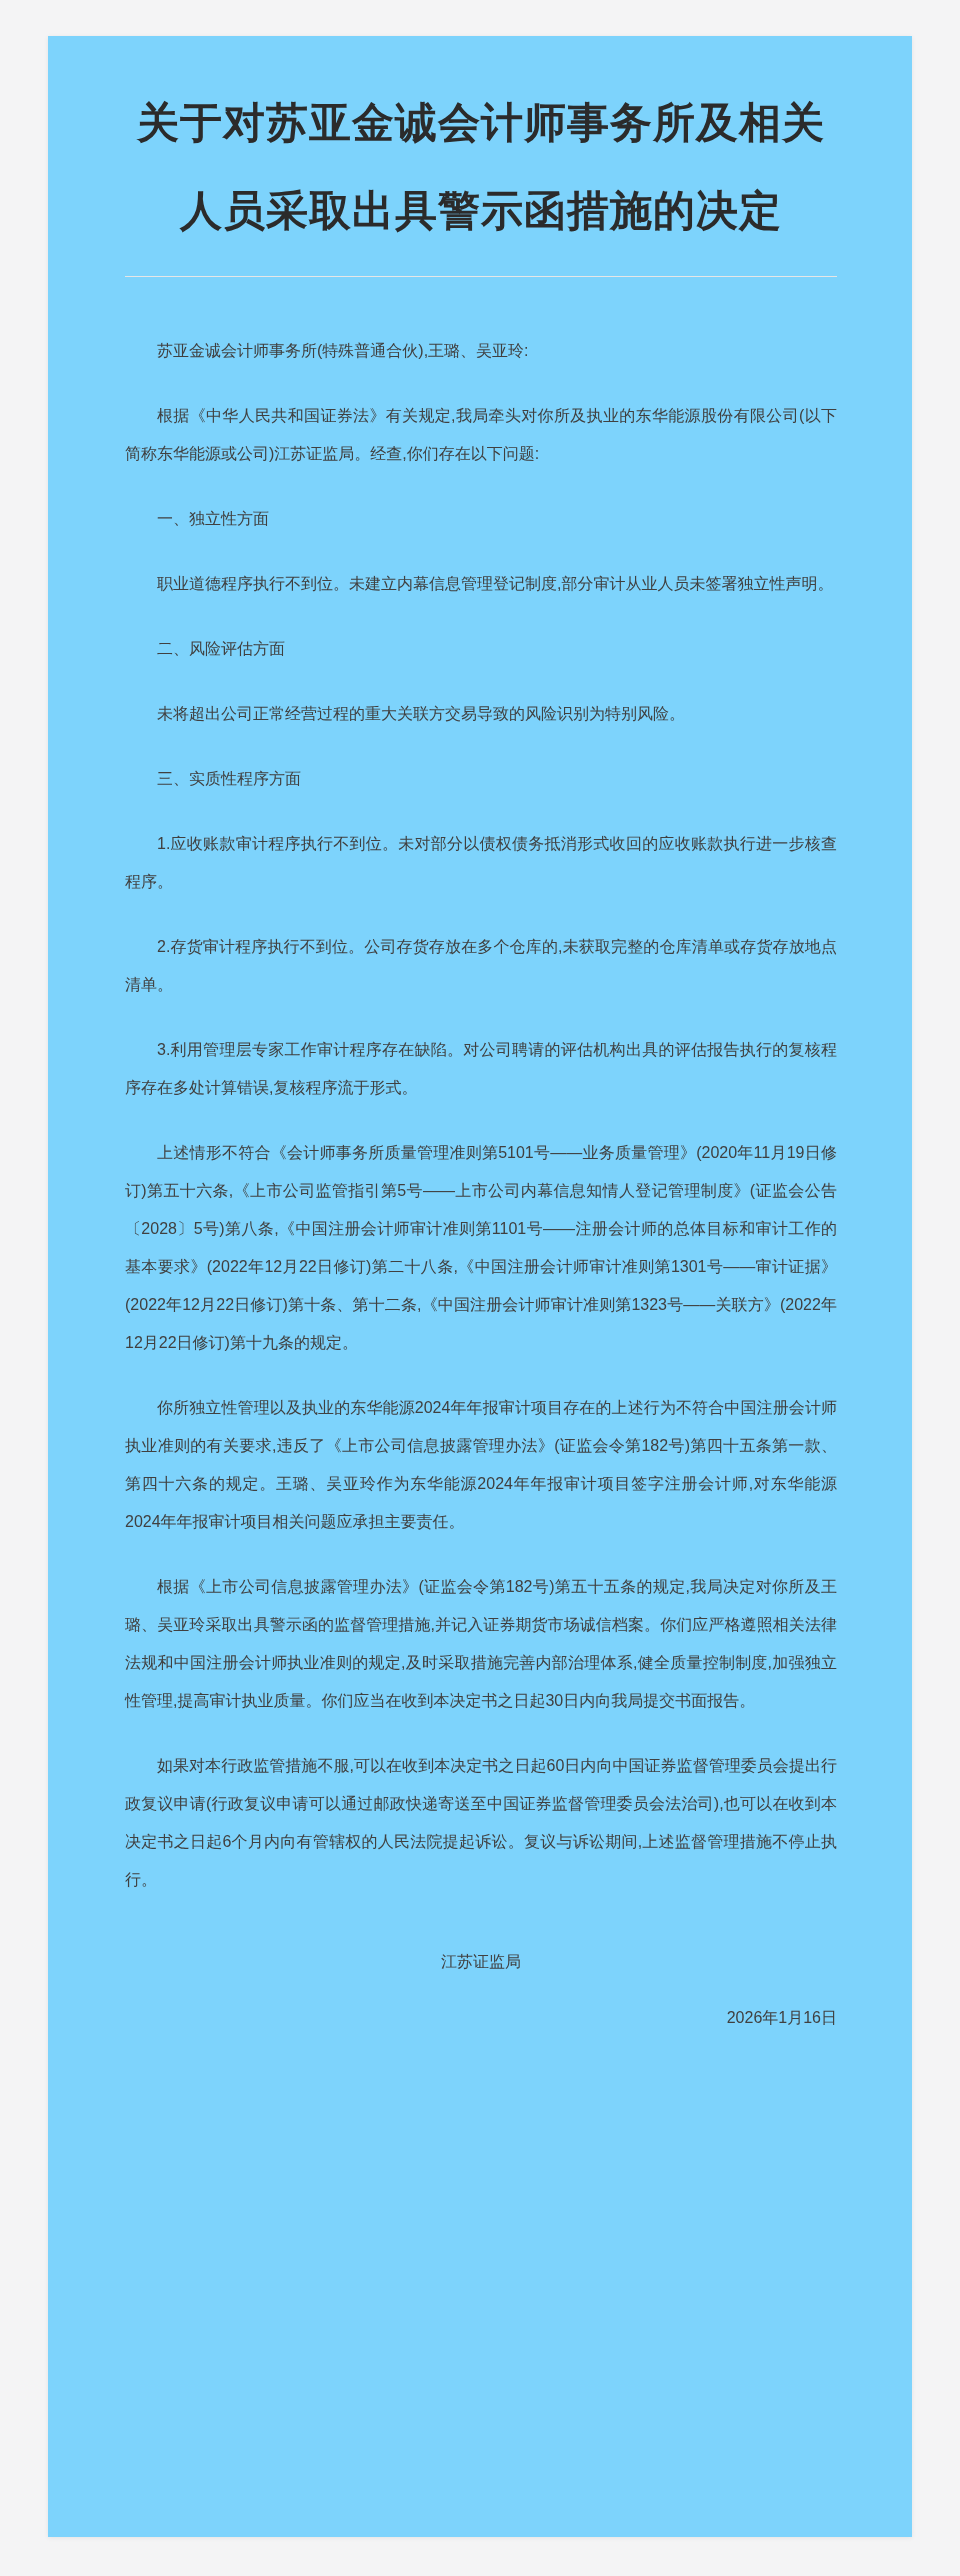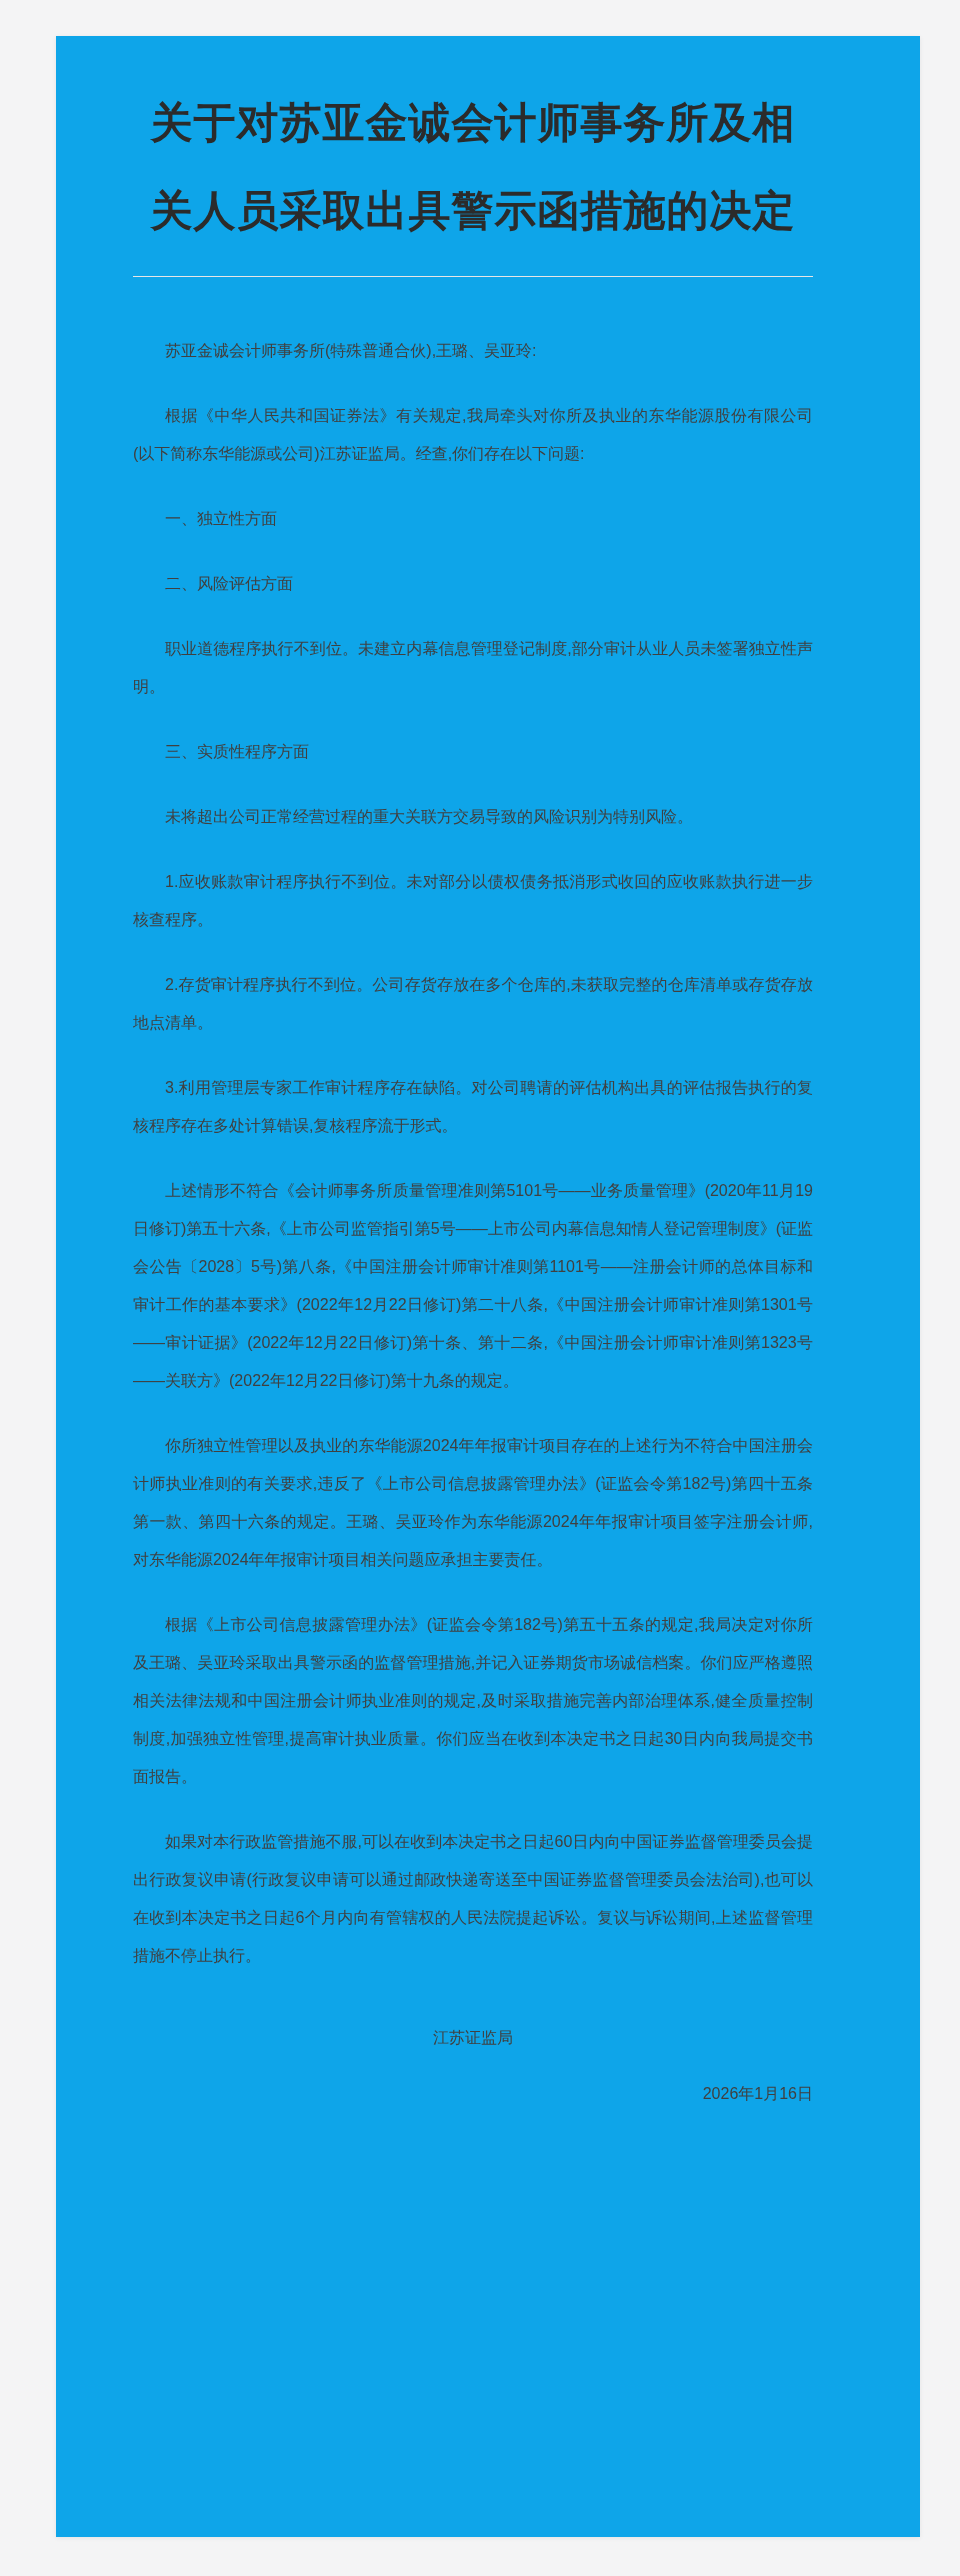--- a/index.html
+++ b/index.html
@@ -6,27 +6,27 @@
   html { background: #f4f4f5; }
   body {
     width: 960px;
     height: 2576px;
     position: relative;
     background: #f4f4f5;
     font-family: "Liberation Sans", "DejaVu Sans", sans-serif;
   }
   .card {
     position: absolute;
-    left: 56px;
+    left: 48px;
     top: 36px;
     width: 864px;
     height: 2501px;
-    background: #0ea5e9;
+    background: #7dd3fc;
     box-shadow: 0 1px 4.8px rgba(0,0,0,0.07);
-    padding: 43px 107px 0 77px;
+    padding: 43px 75px 0 77px;
     overflow: hidden;
   }
   .doc-title {
     font-size: 42px;
     line-height: 88px;
     font-weight: 700;
     text-align: center;
     color: #2b2b2b;
     letter-spacing: 1px;
   }
@@ -60,24 +60,24 @@
 </head>
 <body>
 
 <div class="card">
   <h1 class="doc-title">关于对苏亚金诚会计师事务所及相关人员采取出具警示函措施的决定</h1>
   <div class="divider"></div>
 
   <p class="para">苏亚金诚会计师事务所(特殊普通合伙),王璐、吴亚玲:</p>
   <p class="para">根据《中华人民共和国证券法》有关规定,我局牵头对你所及执业的东华能源股份有限公司(以下简称东华能源或公司)江苏证监局。经查,你们存在以下问题:</p>
   <p class="para">一、独立性方面</p>
+  <p class="para">职业道德程序执行不到位。未建立内幕信息管理登记制度,部分审计从业人员未签署独立性声明。</p>
   <p class="para">二、风险评估方面</p>
-  <p class="para">职业道德程序执行不到位。未建立内幕信息管理登记制度,部分审计从业人员未签署独立性声明。</p>
+  <p class="para">未将超出公司正常经营过程的重大关联方交易导致的风险识别为特别风险。</p>
   <p class="para">三、实质性程序方面</p>
-  <p class="para">未将超出公司正常经营过程的重大关联方交易导致的风险识别为特别风险。</p>
   <p class="para">1.应收账款审计程序执行不到位。未对部分以债权债务抵消形式收回的应收账款执行进一步核查程序。</p>
   <p class="para">2.存货审计程序执行不到位。公司存货存放在多个仓库的,未获取完整的仓库清单或存货存放地点清单。</p>
   <p class="para">3.利用管理层专家工作审计程序存在缺陷。对公司聘请的评估机构出具的评估报告执行的复核程序存在多处计算错误,复核程序流于形式。</p>
   <p class="para">上述情形不符合《会计师事务所质量管理准则第5101号——业务质量管理》(2020年11月19日修订)第五十六条,《上市公司监管指引第5号——上市公司内幕信息知情人登记管理制度》(证监会公告〔2028〕5号)第八条,《中国注册会计师审计准则第1101号——注册会计师的总体目标和审计工作的基本要求》(2022年12月22日修订)第二十八条,《中国注册会计师审计准则第1301号——审计证据》(2022年12月22日修订)第十条、第十二条,《中国注册会计师审计准则第1323号——关联方》(2022年12月22日修订)第十九条的规定。</p>
   <p class="para">你所独立性管理以及执业的东华能源2024年年报审计项目存在的上述行为不符合中国注册会计师执业准则的有关要求,违反了《上市公司信息披露管理办法》(证监会令第182号)第四十五条第一款、第四十六条的规定。王璐、吴亚玲作为东华能源2024年年报审计项目签字注册会计师,对东华能源2024年年报审计项目相关问题应承担主要责任。</p>
   <p class="para">根据《上市公司信息披露管理办法》(证监会令第182号)第五十五条的规定,我局决定对你所及王璐、吴亚玲采取出具警示函的监督管理措施,并记入证券期货市场诚信档案。你们应严格遵照相关法律法规和中国注册会计师执业准则的规定,及时采取措施完善内部治理体系,健全质量控制制度,加强独立性管理,提高审计执业质量。你们应当在收到本决定书之日起30日内向我局提交书面报告。</p>
   <p class="para">如果对本行政监管措施不服,可以在收到本决定书之日起60日内向中国证券监督管理委员会提出行政复议申请(行政复议申请可以通过邮政快递寄送至中国证券监督管理委员会法治司),也可以在收到本决定书之日起6个月内向有管辖权的人民法院提起诉讼。复议与诉讼期间,上述监督管理措施不停止执行。</p>
 
   <p class="para sign">江苏证监局</p>
   <p class="para date">2026年1月16日</p>

